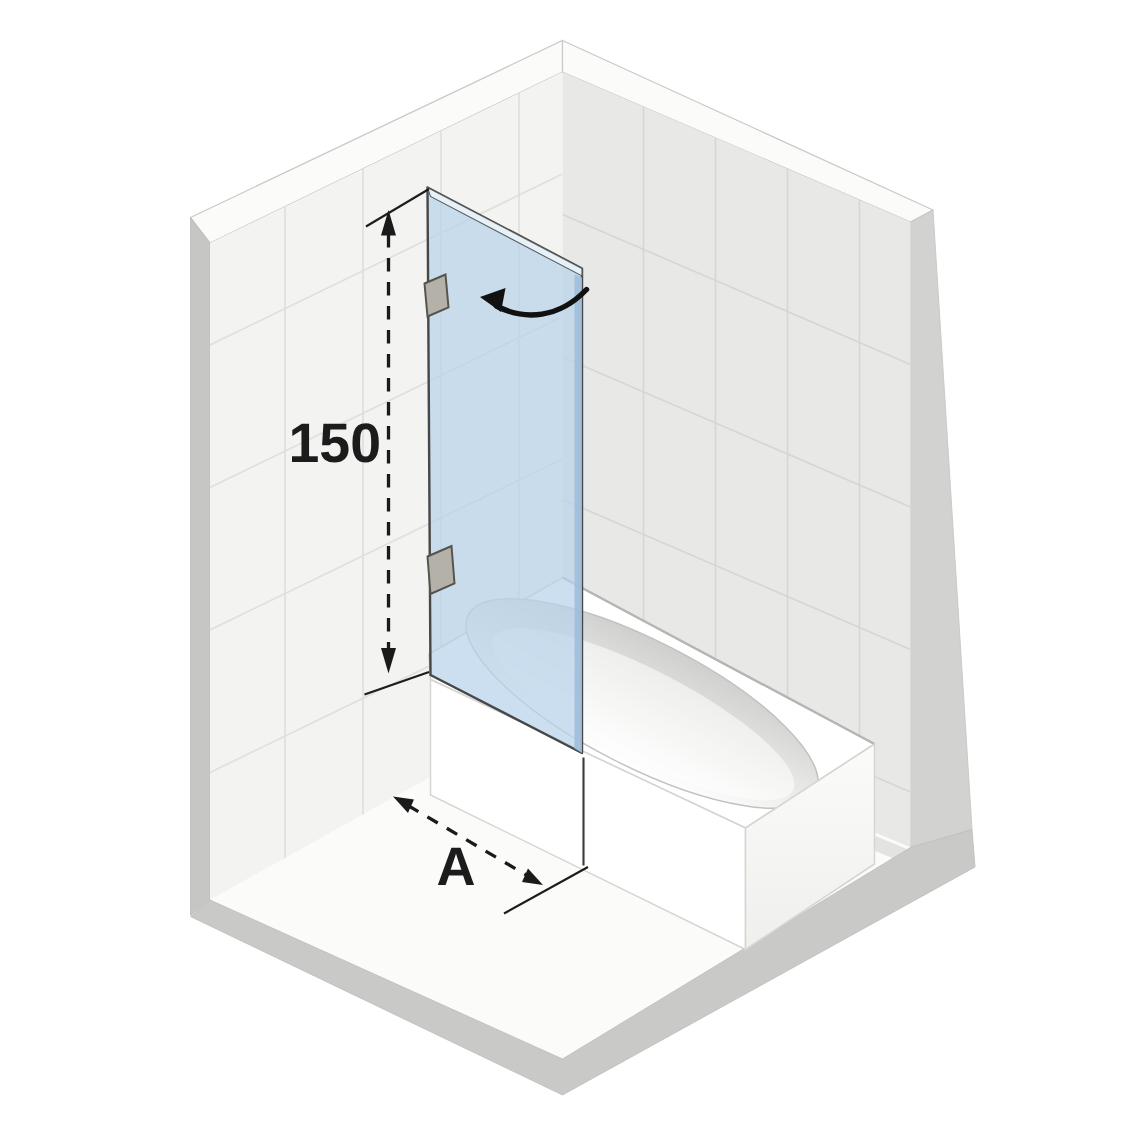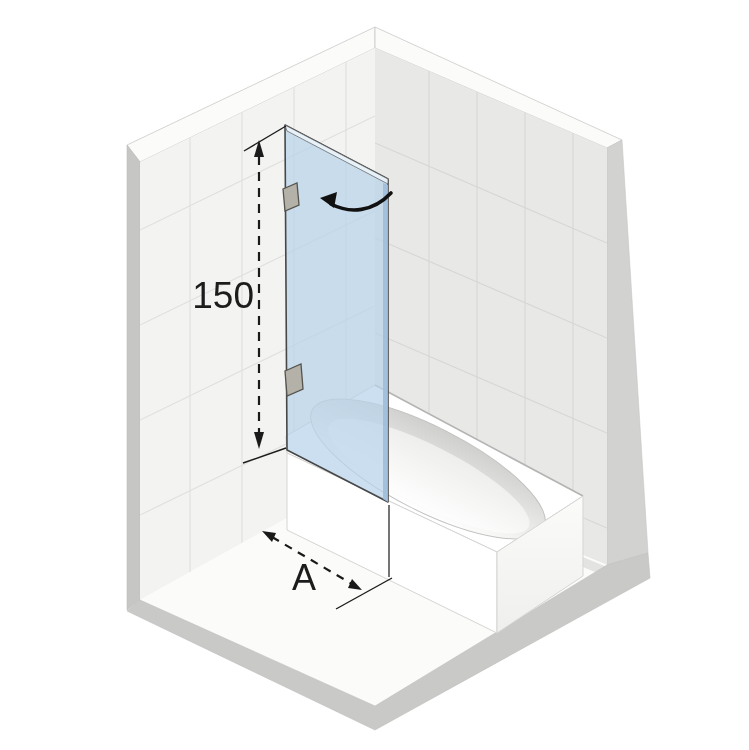--- a/index.html
+++ b/index.html
@@ -1,17 +1,17 @@
 <!DOCTYPE html>
 <html><head>
 <meta charset="utf-8">
 <style>
   html,body{margin:0;padding:0;background:#ffffff;}
   .stage{position:relative;width:749px;height:750px;background:#737373;overflow:hidden;
-         font-family:"Liberation Sans", sans-serif;}
+         font-family:"Liberation Sans", sans-serif;font-weight:bold;}
   svg{display:block;}
   text.dim{font-family:"Liberation Sans", sans-serif;fill:#1c1c1c;}
 </style>
 </head>
 <body>
 
 <div class="stage">
 <svg width="749" height="750" viewBox="0 0 749 750" xmlns="http://www.w3.org/2000/svg">
 
   <defs>

